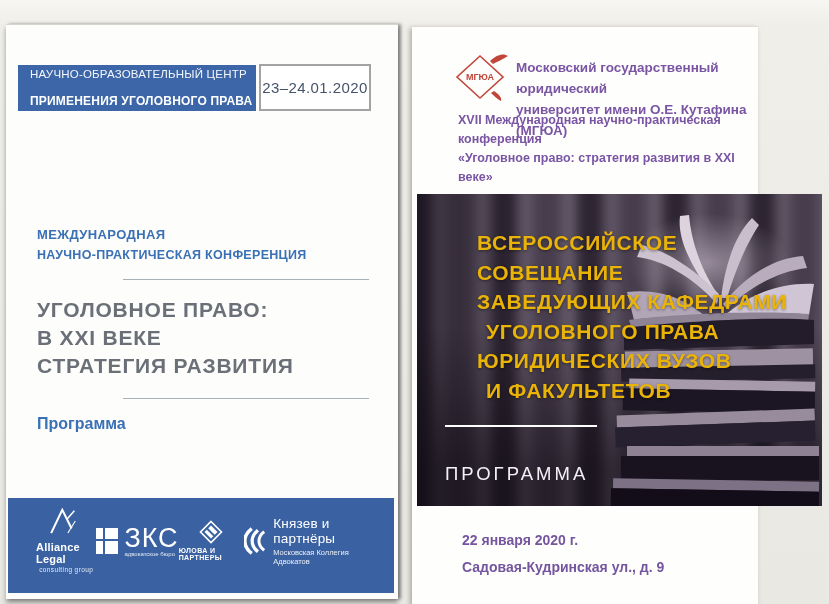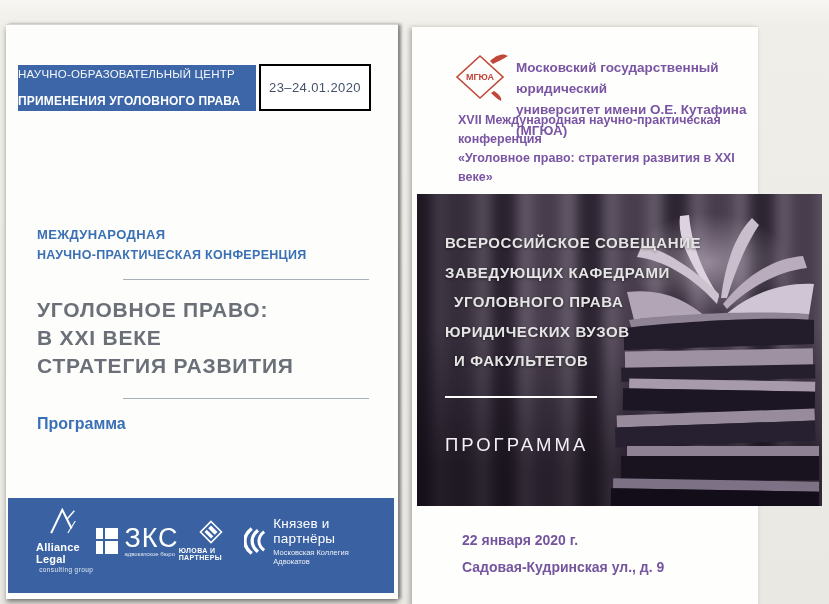--- a/index.html
+++ b/index.html
@@ -4,26 +4,26 @@
 <style>
   html,body{margin:0;padding:0;background:#dcdad4;font-family:"Liberation Sans",sans-serif;}
   .page{position:relative;width:829px;height:604px;overflow:hidden;
         background:linear-gradient(180deg,#f7f6f2 0px,#efeee8 26px,#e9e8e2 100%);}
 
   
   .booklet-left{position:absolute;left:6px;top:24px;width:392px;height:574px;
     background:#fdfdfb;border-top:1px solid #d8d6cf;
     box-shadow:3px 0 3px rgba(45,43,50,.45),0 4px 5px rgba(0,0,0,.35);}
   .org-banner{position:absolute;left:12px;top:40px;width:238px;height:46px;background:#3c66a7;
-    color:#fff;display:flex;flex-direction:column;justify-content:center;box-sizing:border-box;}
+    color:#fff;display:flex;flex-direction:column;justify-content:center;padding-left:12px;box-sizing:border-box;}
   .org-banner .l1{font-size:11.5px;letter-spacing:.2px;opacity:.95;}
   .org-banner .l2{font-size:12px;font-weight:bold;letter-spacing:.2px;margin-top:14px;}
-  .date-badge{position:absolute;left:253px;top:39px;width:112px;height:47px;border:2px solid #000000;
+  .date-badge{position:absolute;left:253px;top:39px;width:112px;height:47px;border:2px solid #a3a3a3;
     box-sizing:border-box;background:#fff;display:flex;align-items:center;justify-content:center;
-    font-size:13px;color:#44536b;letter-spacing:.4px;}
+    font-size:15px;color:#44536b;letter-spacing:.4px;}
   .conf-block{position:absolute;right:29px;top:200px;width:332px;text-align:left;}
   .conf-t{color:#3a70b5;font-weight:bold;}
   .conf-t.ct1{font-size:13px;line-height:20px;letter-spacing:.4px;}
   .conf-t.ct2{font-size:12.5px;line-height:20px;letter-spacing:.3px;}
   .rule{width:246px;height:1px;background:#a9b0b8;margin:14px 0 16px auto;}
   .big-title{color:#6b7078;font-size:21px;font-weight:bold;line-height:28px;letter-spacing:.8px;}
   .rule.r2{margin-top:18px;}
   .program-label{color:#3a70b5;font-size:16px;font-weight:bold;margin-top:14px;}
 
   .sponsor-banner{position:absolute;left:2px;right:4px;bottom:6px;height:95px;background:#3a62a2;
@@ -57,22 +57,22 @@
     background:repeating-linear-gradient(90deg,
       rgba(25,18,30,.6) 0 26px, rgba(135,122,140,.38) 26px 42px,
       rgba(70,58,75,.48) 42px 70px, rgba(160,148,165,.3) 70px 86px);
     filter:blur(6px);}
   .photo .glow{position:absolute;inset:0;background:
     radial-gradient(closest-side at 72% 22%, rgba(208,195,212,.55), rgba(208,195,212,0) 72%),
     linear-gradient(180deg, rgba(90,78,95,0) 42%, rgba(12,8,16,.55) 88%),
     linear-gradient(90deg, rgba(15,10,20,.5), rgba(15,10,20,0) 26%);}
   .books-svg{position:absolute;right:0;bottom:-4px;width:215px;height:300px;}
   .cover-text{position:absolute;left:28px;top:34px;}
-  .cover-line{display:block;color:#e5e5e5;font-size:15px;font-weight:bold;
-    letter-spacing:.6px;line-height:29.5px;text-shadow:0 1px 3px rgba(0,0,0,.45);}
+  .cover-line{display:block;color:#eab308;font-size:21px;font-weight:bold;
+    letter-spacing:.6px;line-height:29.5px;text-shadow:0 1px 3px rgba(0,0,0,.45);margin-left:32px;}
   .cover-line.ind{padding-left:9px;}
   .cover-rule{width:152px;height:2px;background:#fff;margin-top:20px;}
   .cover-program{margin-top:36px;font-size:18.5px;letter-spacing:3px;color:#f4f1f6;}
   .rb-footer{position:absolute;left:50px;top:500px;color:#74559e;font-weight:bold;
     font-size:14px;line-height:27px;}
 </style>
 </head>
 <body>
 
 <div class="page">

